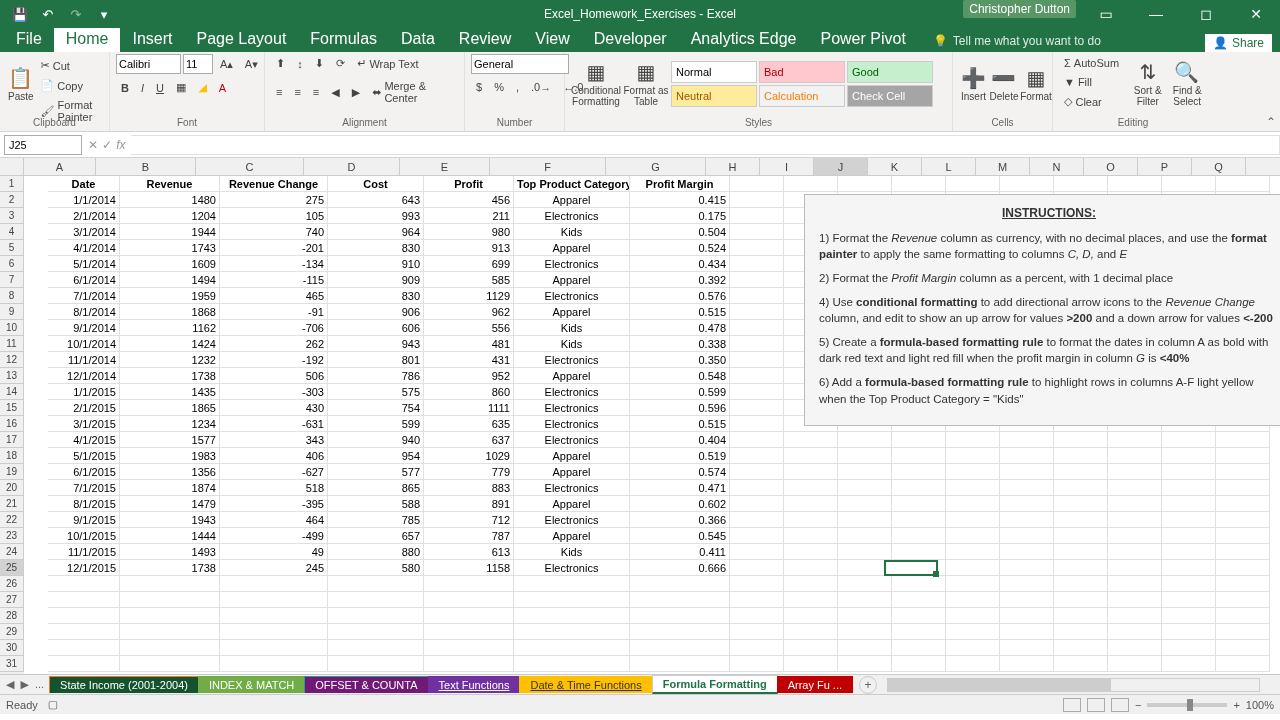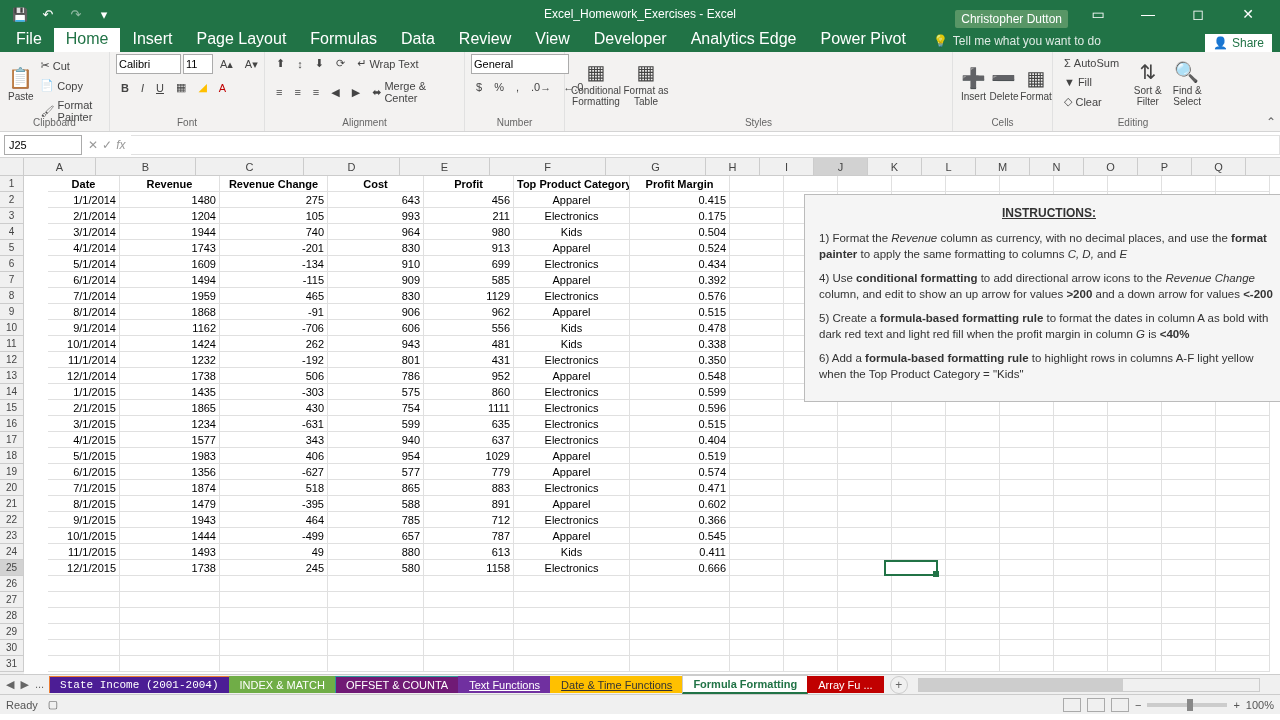--- a/index.html
+++ b/index.html
@@ -3,21 +3,21 @@
 <meta charset="utf-8">
 <style>
 * { box-sizing: border-box; margin: 0; padding: 0; font-family: 'Segoe UI', Tahoma, sans-serif; }
 body { width: 1280px; height: 720px; overflow: hidden; background: #fff; font-size: 12px; user-select: none; }
 
 
 .titlebar { height: 28px; background: #217346; color: #fff; display: flex; align-items: center; position: relative; }
 .titlebar .qat { display: flex; align-items: center; gap: 8px; padding-left: 10px; }
 .titlebar .qat-btn { width: 20px; height: 20px; display: flex; align-items: center; justify-content: center; color: #fff; font-size: 13px; }
 .titlebar .title { position: absolute; left: 50%; transform: translateX(-50%); font-size: 12px; }
-.titlebar .right { margin-left: auto; display: flex; align-items: flex-end; gap: 10px; padding-right: 12px; }
+.titlebar .right { margin-left: auto; display: flex; align-items: flex-start; gap: 10px; padding-right: 4px; }
 .titlebar .user { font-size: 12px; background: rgba(255,255,200,0.25); padding: 2px 6px; border-radius: 2px; }
 .titlebar .win-btn { width: 40px; height: 28px; display: flex; align-items: center; justify-content: center; color: #fff; font-size: 14px; }
 
 
 .tabs { height: 24px; background: #217346; display: flex; align-items: flex-end; padding-left: 4px; }
 .tab { padding: 4px 12px; color: #fff; font-size: 16px; cursor: pointer; }
 .tab.active { background: #fff; color: #217346; }
 .tell-me { color: #fff; margin-left: 8px; display: flex; align-items: center; gap: 4px; padding: 4px 8px; font-size: 12px; opacity: 0.85; }
 .share-btn { margin-left: auto; margin-right: 8px; color: #217346; background: #fff; padding: 2px 8px; display: flex; align-items: center; gap: 4px; font-size: 12px; }
 
@@ -64,21 +64,21 @@
 
 .instructions { position: absolute; left: 756px; top: 18px; width: 490px; border: 1px solid #bbb; background: #f5f5f5; padding: 10px 14px; font-size: 11.5px; line-height: 1.4; color: #333; }
 .instructions .title { text-align: center; font-weight: bold; text-decoration: underline; margin-bottom: 8px; font-size: 12px; }
 .instructions p { margin-bottom: 8px; }
 
 
 .sheet-bar { height: 20px; background: #f0f0f0; border-top: 1px solid #ccc; display: flex; align-items: center; font-size: 11px; }
 .sheet-nav { display: flex; gap: 2px; padding: 0 4px; color: #666; }
 .sheet-nav span { padding: 0 2px; cursor: pointer; }
 .sheet-tab { padding: 2px 10px; border: 1px solid #ccc; border-bottom: none; background: #e8e8e8; cursor: pointer; margin-left: -1px; }
-.sheet-tab.orange { background: #4c1d95; color: #fff; border-color: #ed7d31; font-family: Liberation Mono, monospace; }
+.sheet-tab.orange { background: #14532d; color: #fff; border-color: #ed7d31; }
 .sheet-tab.green { background: #70ad47; color: #fff; border-color: #70ad47; }
 .sheet-tab.teal { background: #701a75; color: #fff; border-color: #2e9999; }
 .sheet-tab.purple { background: #7030a0; color: #fff; border-color: #7030a0; text-decoration: underline; }
 .sheet-tab.yellow { background: #ffc000; color: #333; border-color: #ffc000; text-decoration: underline; }
 .sheet-tab.active { background: #fff; color: #217346; font-weight: bold; border-bottom: 2px solid #217346; }
 .sheet-tab.red { background: #c00000; color: #fff; border-color: #c00000; }
 .add-sheet { width: 18px; height: 18px; border: 1px solid #ccc; border-radius: 50%; display: flex; align-items: center; justify-content: center; margin-left: 6px; font-size: 12px; color: #666; cursor: pointer; }
 .hscroll { flex: 1; margin: 0 20px 0 10px; height: 14px; background: #f0f0f0; border: 1px solid #ccc; position: relative; }
 .hscroll-thumb { position: absolute; left: 0; width: 60%; height: 100%; background: #cdcdcd; }
 
@@ -227,20 +227,28 @@
   <div class="ribbon-group" style="width:388px">
     <div style="display:flex;height:60px;align-items:center">
       <div class="ribbon-large-btn">
           <span class="icon">▦</span>
           <span>Conditional Formatting</span>
         </div>
       <div class="ribbon-large-btn">
           <span class="icon">▦</span>
           <span>Format as Table</span>
         </div>
+      <div class="style-gallery">
+        <div class="style-cell" style="background:#fff">Normal</div>
+        <div class="style-cell" style="background:#ffc7ce;color:#9c0006">Bad</div>
+        <div class="style-cell" style="background:#c6efce;color:#006100">Good</div>
+        <div class="style-cell" style="background:#ffeb9c;color:#9c5700">Neutral</div>
+        <div class="style-cell" style="background:#f2f2f2;color:#fa7d00">Calculation</div>
+        <div class="style-cell" style="background:#a5a5a5;color:#fff">Check Cell</div>
+      </div>
     </div>
     <div class="ribbon-group-label">Styles</div>
   </div>
   <div class="ribbon-group" style="width:100px">
     <div style="display:flex;height:60px">
       <div class="ribbon-large-btn" style="width:32px">
           <span class="icon">➕</span>
           <span>Insert</span>
         </div>
       <div class="ribbon-large-btn" style="width:32px">
@@ -938,20 +946,21 @@
           <div class="cell colL"></div>
           <div class="cell colM"></div>
           <div class="cell colN"></div>
           <div class="cell colO"></div>
           <div class="cell colP"></div>
           <div class="cell colQ"></div>
         </div>
         <div class="instructions">
         <div class="title">INSTRUCTIONS:</div>
         <p><span>1) Format the </span><i><span>Revenue</span></i><span> column as currency, with no decimal places, and use the </span><b><span>format painter</span></b><span> to apply the same formatting to columns </span><i><span>C, D,</span></i><span> and </span><i><span>E</span></i></p>
+        <p><span>2) Format the </span><i><span>Profit Margin</span></i><span> column as a percent, with 1 decimal place</span></p>
         <p><span>4) Use </span><b><span>conditional formatting</span></b><span> to add directional arrow icons to the </span><i><span>Revenue Change</span></i><span> column, and edit to show an up arrow for values </span><b><span>&gt;200</span></b><span> and a down arrow for values </span><b><span>&lt;-200</span></b></p>
         <p><span>5) Create a </span><b><span>formula-based formatting rule</span></b><span> to format the dates in column A as bold with dark red text and light red fill when the profit margin in column </span><i><span>G</span></i><span> is </span><b><span>&lt;40%</span></b></p>
         <p><span>6) Add a </span><b><span>formula-based formatting rule</span></b><span> to highlight rows in columns A-F light yellow when the Top Product Category = "Kids"</span></p>
       </div>
       <div class="active-cell" style="left:836px;top:384px;width:54px;height:16px"></div>
     </div>
   </div>
 </div>
 
 <div class="sheet-bar">

